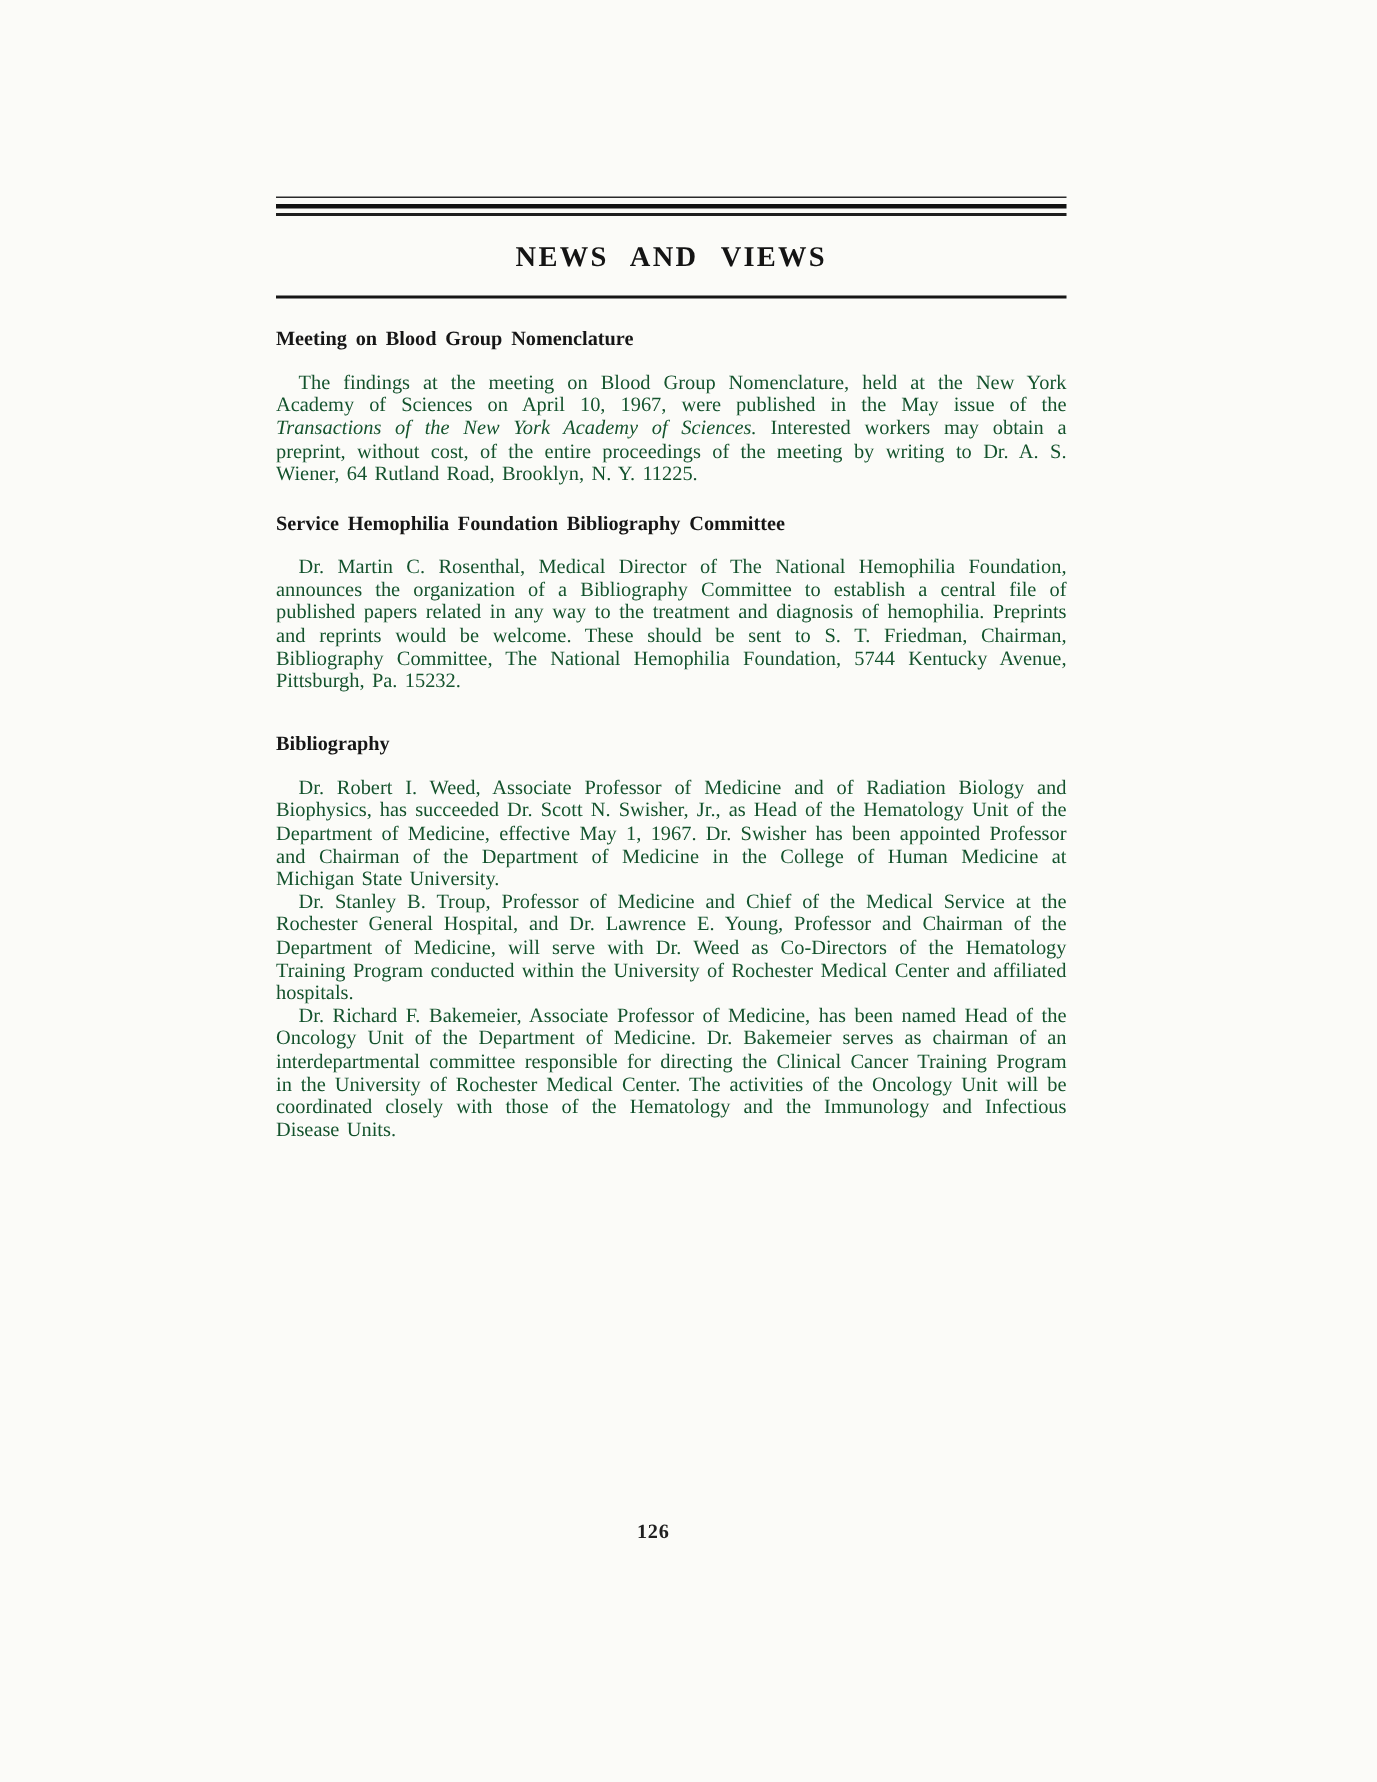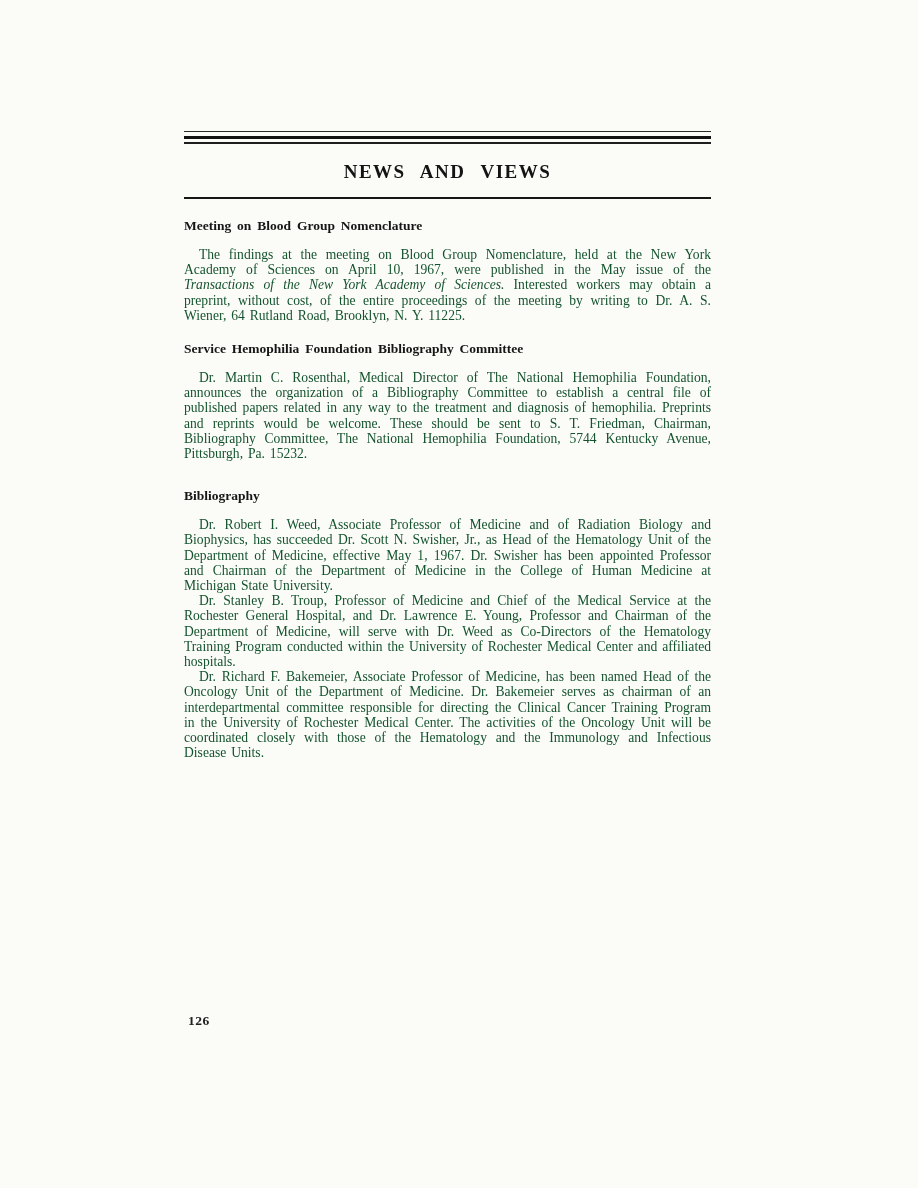--- a/index.html
+++ b/index.html
@@ -69,24 +69,24 @@
     word-spacing: 1.5px;
     color: #14532d;
   }
 
   p.body-para.flow { margin-top: 0; }
 
   p.body-para em { font-style: italic; }
 
   .page-number {
     position: absolute;
-    left: 188px;
+    left: 172px;
     top: 1013px;
     width: 527px;
-    text-align: left;
+    text-align: center;
     font-size: 13.5px;
     font-weight: bold;
     letter-spacing: 0.5px;
     color: #202020;
   }
 </style>
 </head>
 <body>
 
 <div class="page">

